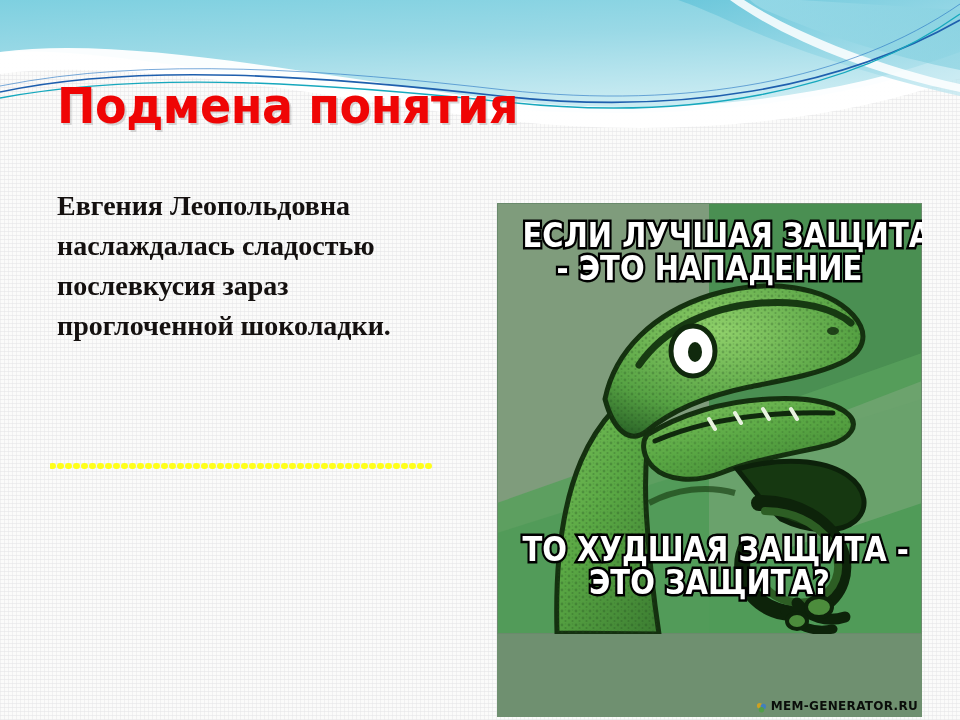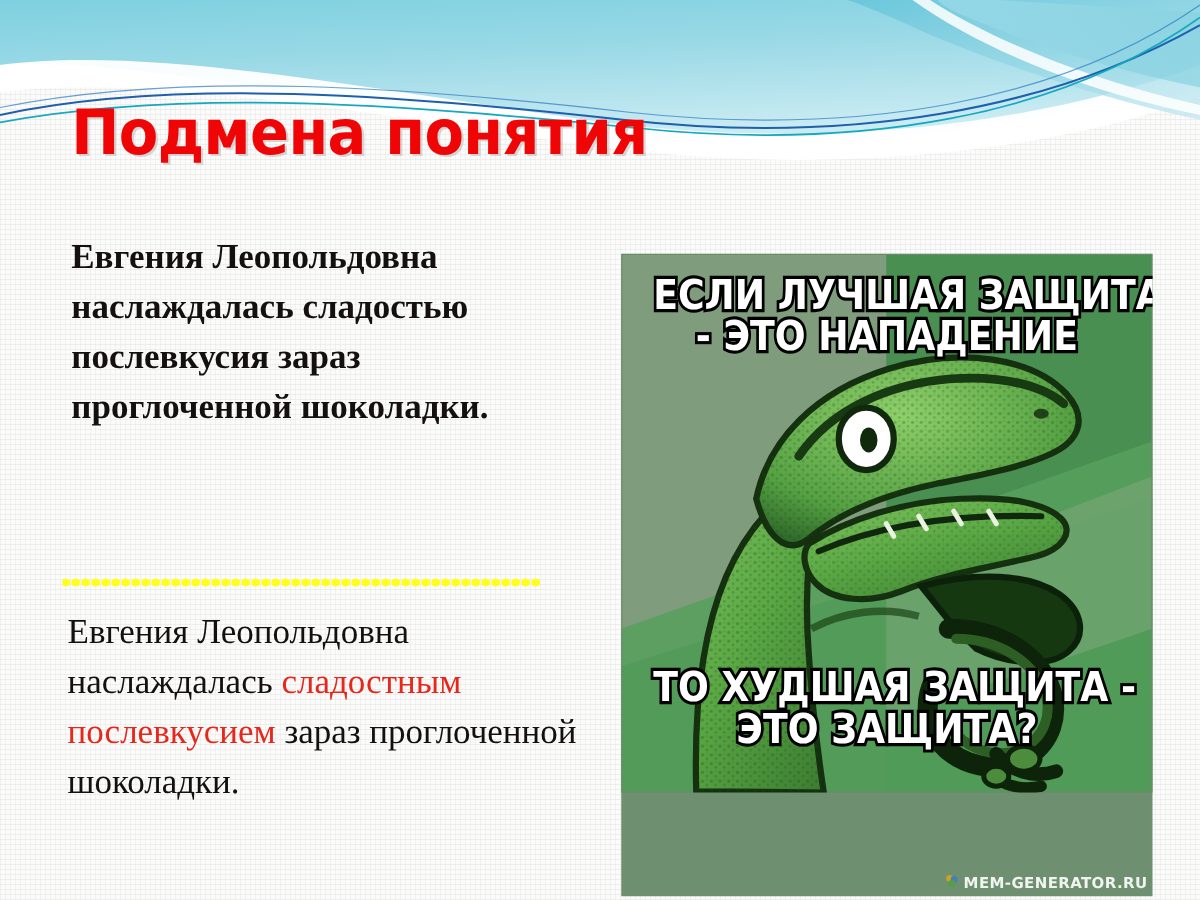--- a/index.html
+++ b/index.html
@@ -127,27 +127,27 @@
     white-space: nowrap;
   }
   .meme-text-top { top: 16px; }
   .meme-text-bottom { top: 330px; }
 
   .watermark {
     position: absolute;
     right: 4px;
     bottom: 4px;
     display: flex;
-    align-items: flex-start;
+    align-items: flex-end;
     gap: 4px;
     font-family: "DejaVu Sans", sans-serif;
     font-weight: bold;
     font-size: 12px;
     letter-spacing: 0.3px;
-    color: #ffffff;
+    color: #000000;
     opacity: 0.9;
   }
   .wm-logo {
     width: 11px;
     height: 11px;
     flex: 0 0 auto;
   }
 </style>
 </head>
 <body>
@@ -194,23 +194,20 @@
     <div class="para para-1">
       <span>Евгения Леопольдовна наслаждалась сладостью послевкусия зараз проглоченной шоколадки.</span>
     </div>
 
   </div>
 
   <svg class="divider" viewBox="0 0 382 8" preserveAspectRatio="none">
     <line x1="2" y1="4" x2="380" y2="4" stroke="#ffff1a" stroke-width="6" stroke-linecap="round" stroke-dasharray="1 7"></line>
   </svg>
 
-  <div style="position:absolute; left:50px; top:486px; width:420px;">
-    <div class="para para-2"><span>Евгения Леопольдовна наслаждалась </span><span class="hl">сладостным послевкусием</span><span> зараз проглоченной шоколадки.</span></div>
-  </div>
 
   <div class="meme">
 
     <svg class="meme-bg" viewBox="0 0 425 431" preserveAspectRatio="none">
       <rect x="0" y="0" width="425" height="431" fill="#7f9c7c"></rect>
       <rect x="212" y="0" width="213" height="431" fill="#4a8f52"></rect>
       <path d="M0,300 L425,150 L425,431 L0,431 Z" fill="#57a05c" opacity="0.85"></path>
       <path d="M0,330 L425,196 L425,431 L0,431 Z" fill="#4f9a57" opacity="0.7"></path>
       <path d="M212,260 L425,178 L425,300 L212,372 Z" fill="#7fa87d" opacity="0.55"></path>
       <rect x="0" y="0" width="425" height="431" fill="none" stroke="#6a8a6c" stroke-width="2"></rect>

